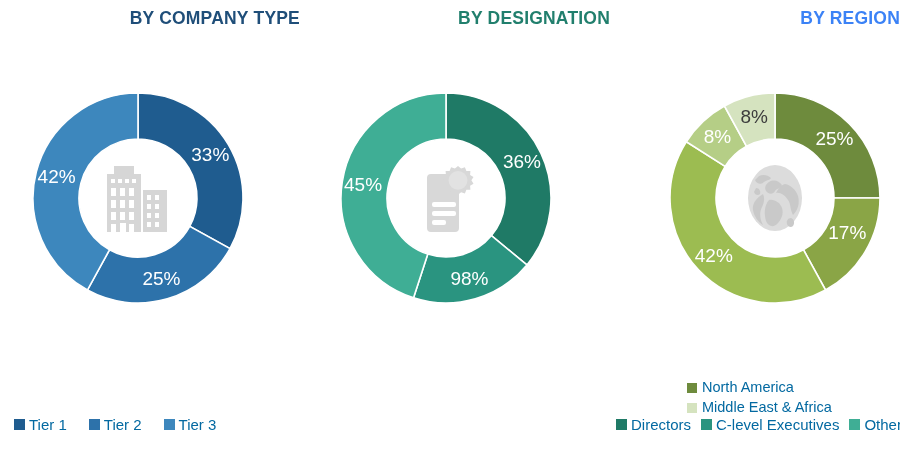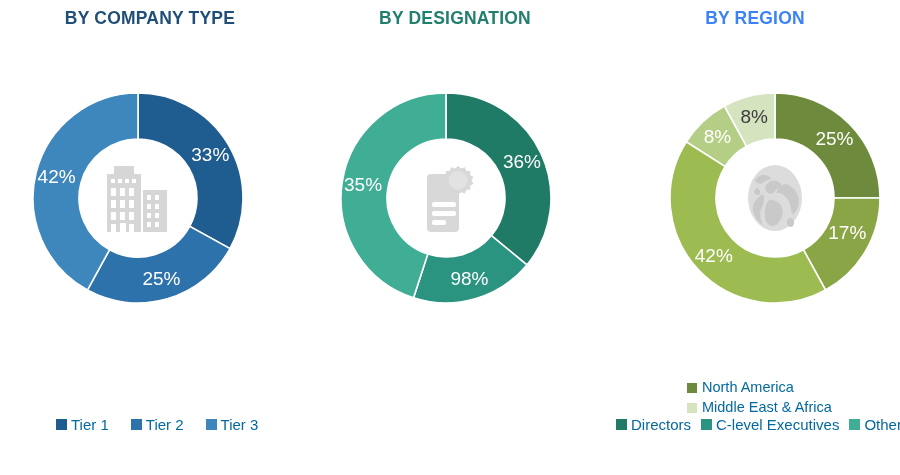--- a/index.html
+++ b/index.html
@@ -11,21 +11,21 @@
   }
   #root { position: relative; width: 900px; height: 475px; background: #fff; }
 
   .panel { position: absolute; top: 0; height: 475px; }
   .panel-1 { left: 0;   width: 300px; }
   .panel-2 { left: 300px; width: 310px; }
   .panel-3 { left: 610px; width: 290px; }
 
   .panel-title {
     position: absolute; top: 8px; left: 0; width: 100%;
-    text-align: center;
+    text-align: right;
     font-size: 17.5px;
     font-weight: bold;
     letter-spacing: 0.2px;
   }
   .t1 { color: #1f4e79; }
   .t2 { color: #217f6d; }
   .t3 { color: #3b82f6; }
 
   .donut-wrap { position: absolute; }
   .donut-wrap svg { display: block; }
@@ -61,21 +61,21 @@
     display: flex; align-items: center;
     font-size: 15px;
     color: #0369a1;
     white-space: nowrap;
   }
   .legend-swatch {
     width: 11px; height: 11px;
     margin-right: 4px;
     flex: 0 0 auto;
   }
-  .legend-1 { left: 14px; bottom: 42px; width: 290px; margin-left: 42px; }
+  .legend-1 { left: 14px; bottom: 42px; width: 290px; }
   .legend-1 .legend-item { margin-right: 22px; }
   .legend-2 { left: 316px; bottom: 42px; width: 300px; }
   .legend-2 .legend-item { margin-right: 10px; }
 
   .legend-3 {
     position: absolute;
     left: 687px; top: 378px;
     display: flex; flex-direction: column;
     gap: 1px;
   }
@@ -185,21 +185,21 @@
           </g>
 
           <g transform="translate(45,22)">
             <path fill="#d8d8d8" d="M0,-16 L3.1,-13.6 L6.9,-14.8 L8.4,-11.1 L12.4,-11.1 L12.1,-7.1 L15.5,-5.1 L13.4,-1.7 L15.5,1.7 L12.1,3.8 L12.4,7.8 L8.4,7.8 L6.9,11.5 L3.1,10.3 L0,12.7 L-3.1,10.3 L-6.9,11.5 L-8.4,7.8 L-12.4,7.8 L-12.1,3.8 L-15.5,1.7 L-13.4,-1.7 L-15.5,-5.1 L-12.1,-7.1 L-12.4,-11.1 L-8.4,-11.1 L-6.9,-14.8 L-3.1,-13.6 Z"></path>
             <circle cx="0" cy="-1.7" r="9.4" fill="#e2e2e2"></circle>
           </g>
         </svg>
       </div>
       <div class="slice-label" id="l2-0" style="left: 186.005px; top: 74.2345px;">36%</div>
       <div class="slice-label" id="l2-1" style="left: 133.435px; top: 190.665px;">98%</div>
-      <div class="slice-label" id="l2-2" style="left: 27.0342px; top: 96.8595px;">35%</div>
+      <div class="slice-label" id="l2-2" style="left: 27.0342px; top: 96.8595px;">45%</div>
     </div>
 
     <div class="legend-row legend-2">
       <div class="legend-item">
         <span class="legend-swatch" style="background:#1f7a66"></span>
         <span>Directors</span>
       </div>
       <div class="legend-item">
         <span class="legend-swatch" style="background:#2a9480"></span>
         <span>C-level Executives</span>

